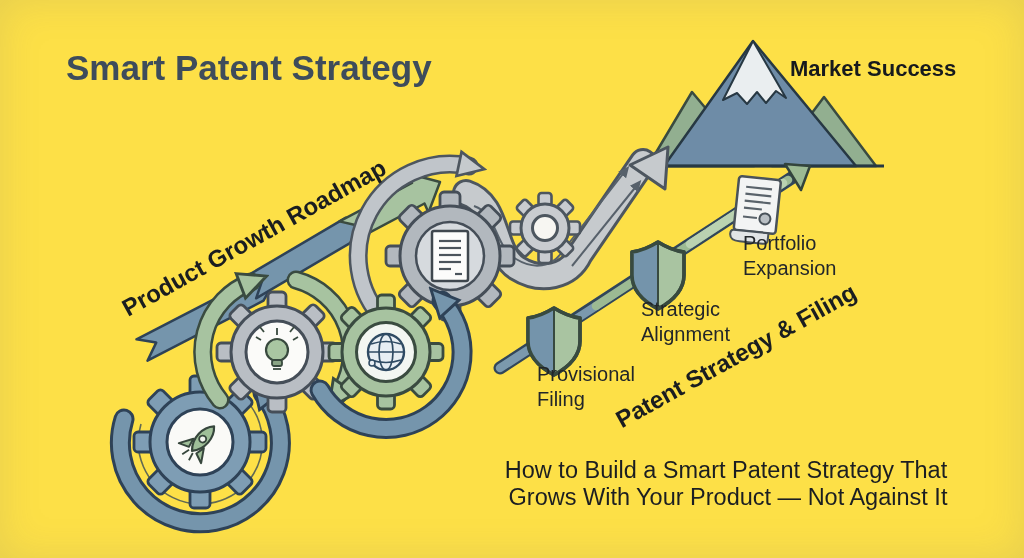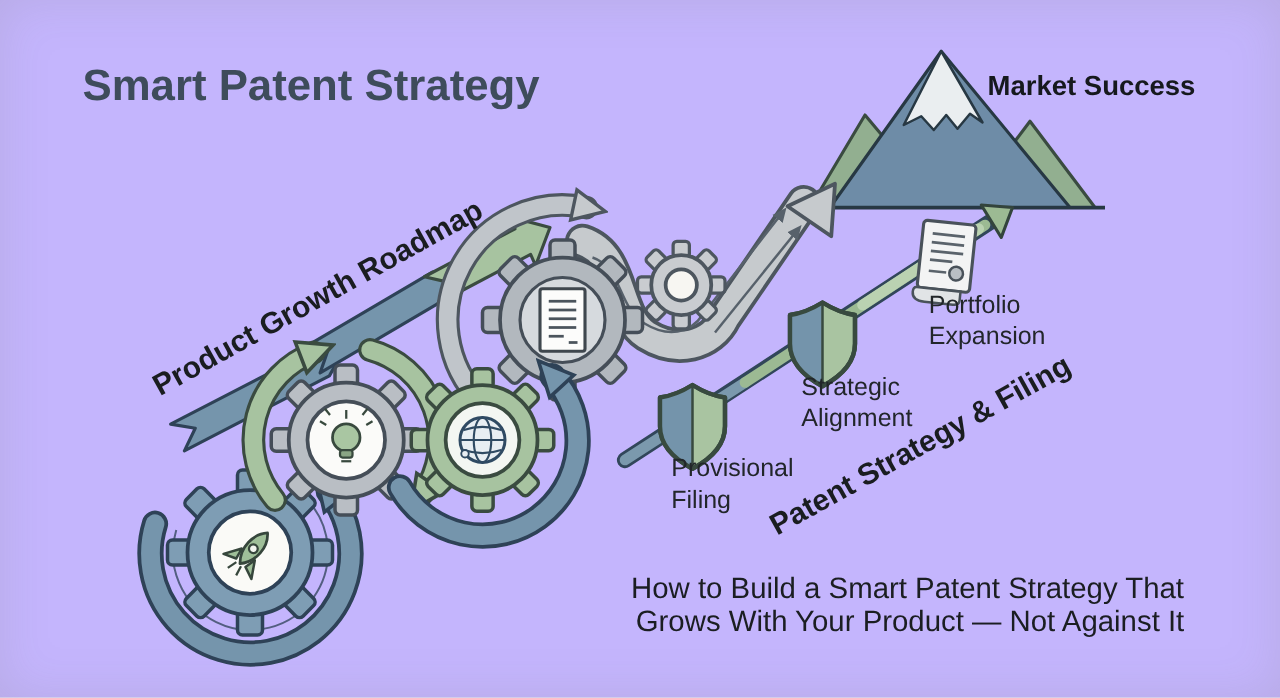--- a/index.html
+++ b/index.html
@@ -1,18 +1,18 @@
 <!DOCTYPE html>
 <html><head>
 <meta charset="utf-8">
 <style>
   html,body{margin:0;padding:0;background:#e8e8e6;}
   .stage{
     position:relative;width:1024px;height:558px;margin:0 auto;
-    background:#c4b5fd;overflow:hidden;
+    background:#fde047;overflow:hidden;
     font-family:"Liberation Sans", sans-serif;
     box-shadow:inset 0 0 40px rgba(120,120,115,.18);
   }
   svg{position:absolute;left:0;top:0;}
   text{font-family:"Liberation Sans", sans-serif;}
 </style>
 </head>
 <body>
 
 <div class="stage">

